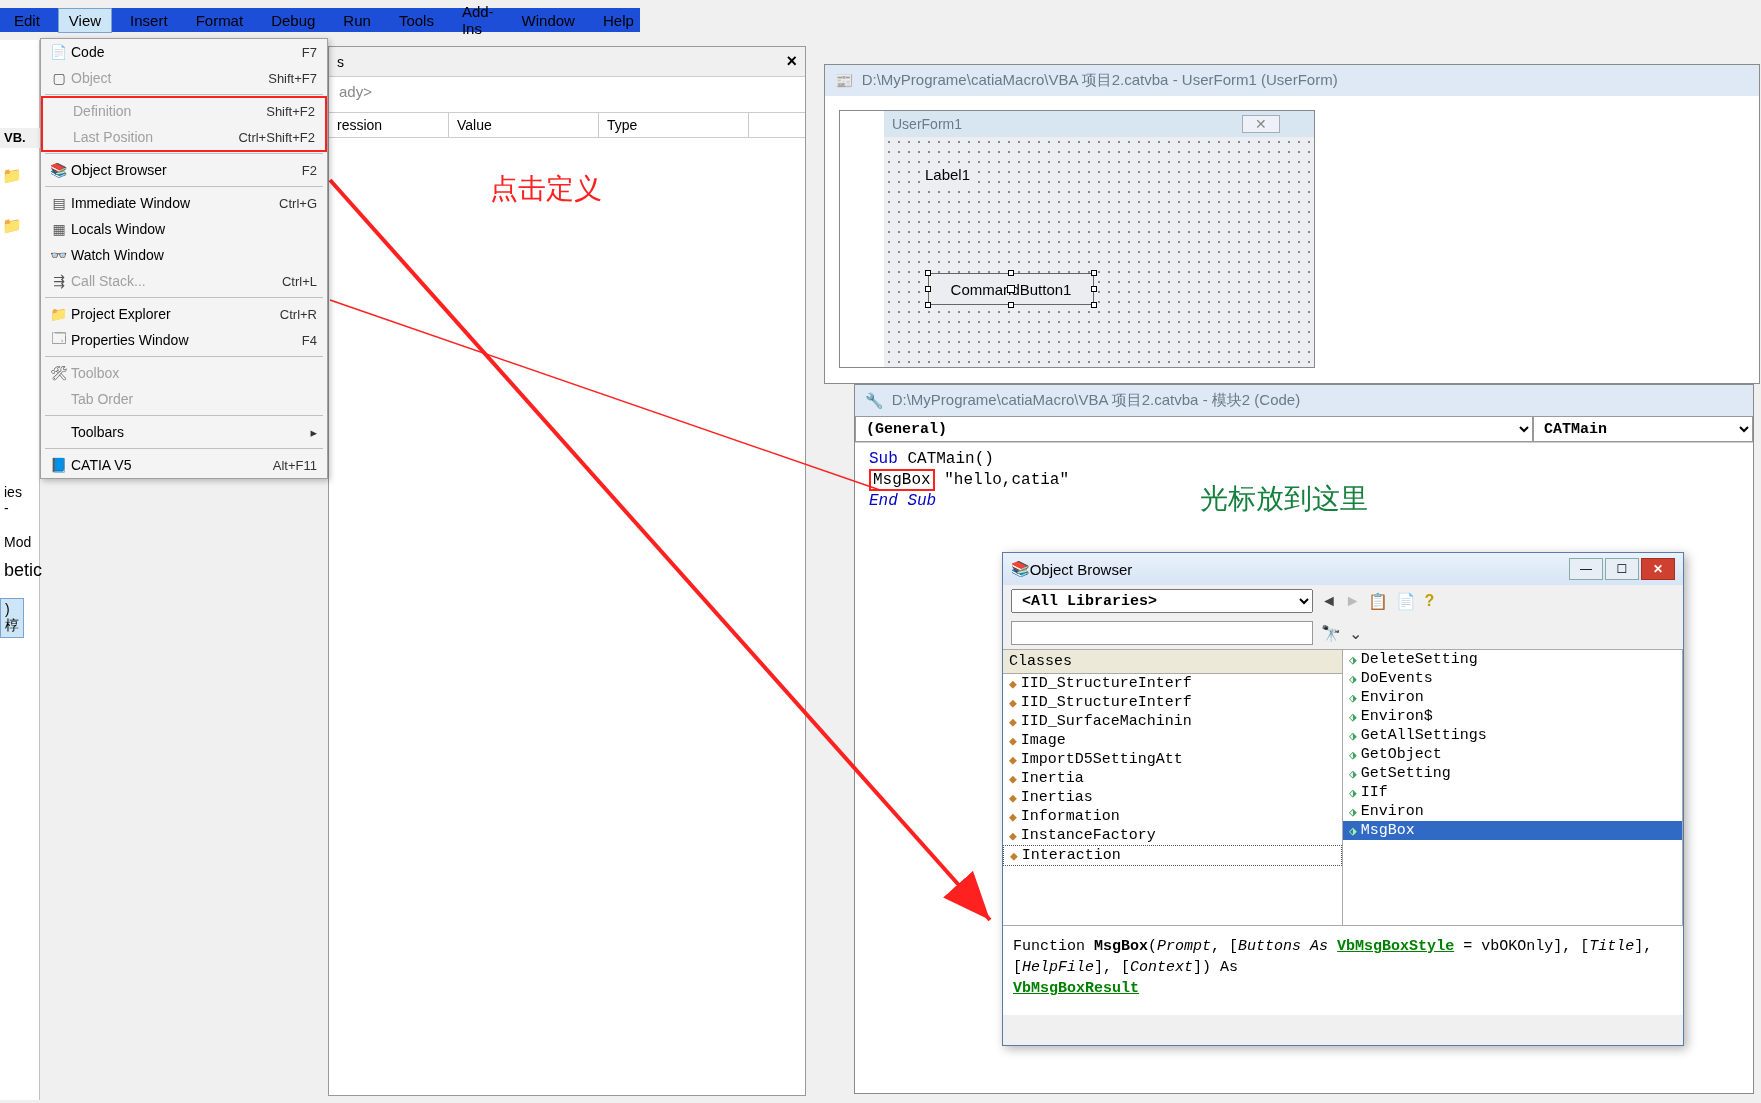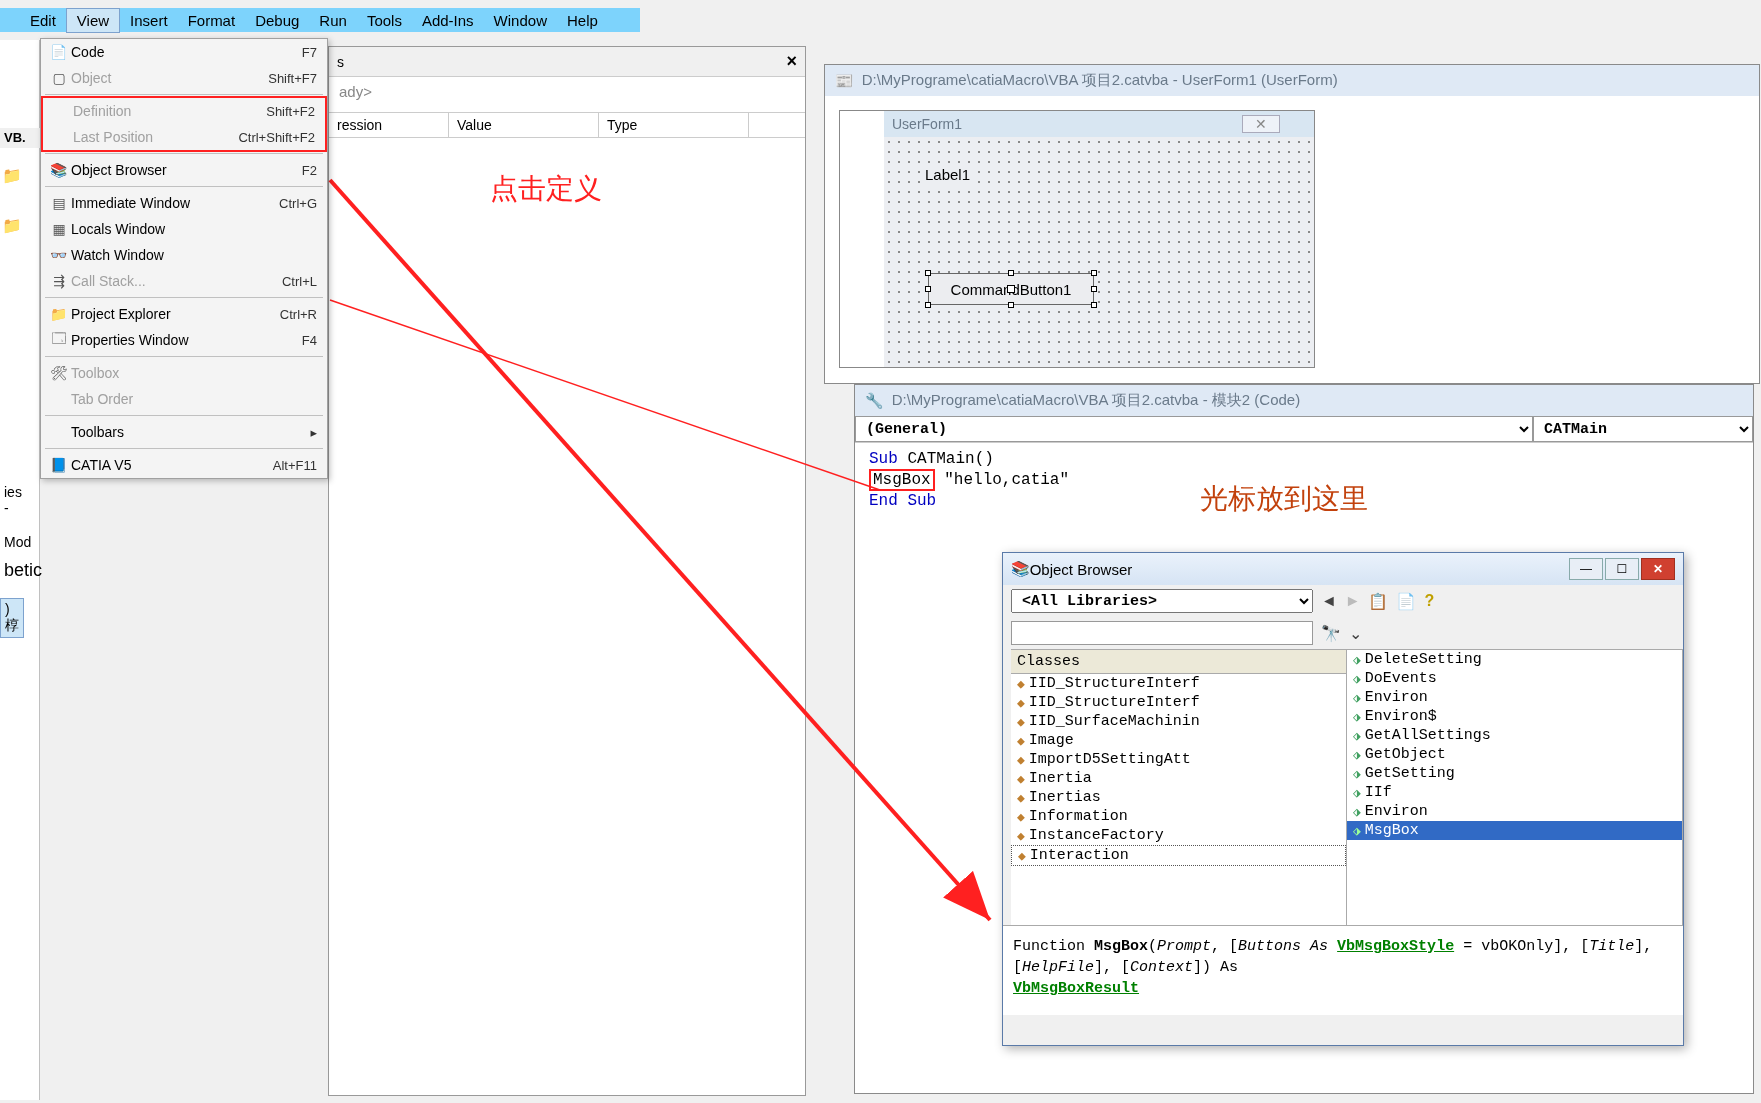--- a/index.html
+++ b/index.html
@@ -1,18 +1,18 @@
 <!DOCTYPE html>
 <html><head>
 <meta charset="utf-8">
 <style>
 * { box-sizing: border-box; margin: 0; padding: 0; }
 body { font-family: "Segoe UI", Tahoma, sans-serif; font-size: 12px; background: #f0f0f0; width: 1761px; height: 1103px; position: relative; overflow: hidden; }
 
-.menubar { position: absolute; top: 8px; left: 0; height: 24px; display: flex; align-items: center; padding: 0 20px; background: #7dd3fc; width: 640px; }
+.menubar { position: absolute; top: 8px; left: 0; height: 24px; display: flex; align-items: center; padding: 0 4px; background: #1d4ed8; width: 640px; gap: 8px; }
 .menubar div { padding: 3px 10px; cursor: default; font-size: 15px; }
 
 .vb { position: absolute; top: 40px; left: 0; font-size: 13px; padding: 3px 6px; background: #e8e8e8; border-bottom: 1px solid #ccc; width: 44px; }
 
 .dropdown { position: absolute; top: 38px; left: 40px; width: 288px; background: #f4f4f4; border: 1px solid #a0a0a0; box-shadow: 2px 2px 6px rgba(0,0,0,0.25); z-index: 50; }
 .dropdown .item { display: flex; align-items: center; height: 26px; padding: 0 10px 0 6px; font-size: 14px; }
 .dropdown .ico { width: 24px; height: 20px; display: flex; align-items: center; justify-content: center; font-size: 14px; color: #555; }
 .dropdown .lbl { flex: 1; }
 .dropdown .sc { color: #333; font-size: 13px; }
 .dropdown .disabled { color: #a0a0a0; }
@@ -31,21 +31,21 @@
 .sl4 { top: 598px; position: absolute; font-size: 14px; padding: 2px 4px; background: #cde6f7; border: 1px solid #7da2ce; }
 
 .watchpane { position: absolute; top: 46px; left: 328px; width: 478px; height: 1050px; background: #fff; border: 1px solid #999; }
 .watchpane .title { background: #f0f0f0; border-bottom: 1px solid #ccc; padding: 4px 8px; font-size: 14px; display: flex; justify-content: space-between; align-items: center; }
 .watchpane .closex { font-size: 18px; font-weight: bold; cursor: default; }
 .watchpane .content { padding: 6px 10px; color: #888; font-size: 15px; }
 .watchpane .hdr { display: flex; border-top: 1px solid #ccc; border-bottom: 1px solid #ccc; margin-top: 6px; }
 .watchpane .hdr div { padding: 4px 8px; font-size: 14px; border-right: 1px solid #ccc; }
 
 .annot1 { position: absolute; top: 170px; left: 490px; color: #ff2020; font-size: 28px; font-weight: 500; z-index: 60; }
-.annot2 { position: absolute; top: 480px; left: 1200px; color: #c2410c; font-size: 28px; font-weight: 500; z-index: 60; }
+.annot2 { position: absolute; top: 480px; left: 1200px; color: #15803d; font-size: 28px; font-weight: 500; z-index: 60; }
 
 .arrow-svg { position: absolute; top: 0; left: 0; width: 1761px; height: 1103px; pointer-events: none; z-index: 45; }
 
 .form-window { position: absolute; top: 64px; left: 824px; width: 936px; height: 320px; border: 1px solid #8a8a8a; background: #fff; }
 .form-window .titlebar { background: #dfe9f5; padding: 6px 10px; font-size: 15px; color: #6a7a8a; display: flex; align-items: center; gap: 8px; }
 .form-window .designer { padding: 14px; }
 .form-designer { width: 476px; border: 1px solid #888; padding-left: 44px; }
 .form-designer .caption { background: #d8e6f2; padding: 4px 8px; font-size: 14px; color: #6a7a8a; display: flex; align-items: center; gap: 280px; }
 .form-designer .winbtn { border: 1px solid #aab; color: #888; padding: 0 12px; font-size: 14px; background: #eef2f8; }
 .dotgrid { background-image: radial-gradient(circle, #888 1px, transparent 1px); background-size: 10px 10px; background-color: #eceef2; height: 230px; position: relative; }
@@ -53,34 +53,34 @@
 .cmdbtn { position: absolute; top: 136px; left: 44px; width: 166px; height: 32px; border: 1px solid #666; background: #ecedf0; font-size: 15px; display: flex; align-items: center; justify-content: center; }
 .cmdbtn::before, .cmdbtn::after { content:''; position:absolute; width:6px; height:6px; background:#fff; border:1px solid #000; }
 .handles span { position:absolute; width:6px; height:6px; background:#fff; border:1px solid #000; }
 
 .code-window { position: absolute; top: 384px; left: 854px; width: 900px; height: 710px; border: 1px solid #8a8a8a; background: #fff; z-index: 20; }
 .code-window .titlebar { background: #dfe9f5; padding: 6px 10px; font-size: 15px; color: #6a7a8a; display: flex; align-items: center; gap: 8px; }
 .code-comb { display: flex; border-bottom: 1px solid #ccc; }
 .code-comb select { flex: 1; font-family: "Courier New", monospace; font-size: 15px; font-weight: bold; padding: 2px 6px; border: 1px solid #999; background: #fff; height: 26px; }
 .code-window .code { font-family: "Courier New", monospace; font-size: 16px; padding: 6px 14px; line-height: 1.3; }
 .kw-sub { color: #0000c0; }
-.kw-end { color: #0000c0; }
+.kw-end { color: #0000c0; font-style: italic; }
 .msgboxhl { border: 2px solid #ff2020; padding: 0 2px; }
 
 .objbrowser { position: absolute; top: 552px; left: 1002px; width: 682px; height: 494px; border: 1px solid #5a7aa8; background: #f0f0f0; z-index: 30; box-shadow: 3px 3px 10px rgba(0,0,0,0.3); }
 .objbrowser .titlebar { background: linear-gradient(#eaf2fb,#d6e4f4); padding: 5px 8px; font-size: 15px; display: flex; align-items: center; }
 .objbrowser .titlebar .ttl { flex: 1; }
 .winctrl { display: flex; gap: 2px; }
 .winctrl div { width: 34px; height: 22px; border: 1px solid #8aa; background: #e8eef6; display: flex; align-items: center; justify-content: center; font-size: 12px; }
 .winctrl .closebtn { background: #d04030; color: #fff; border-color: #a03020; font-weight: bold; }
 .ob-toolbar { padding: 4px 8px; display: flex; align-items: center; gap: 8px; }
 .ob-toolbar select { font-family: "Courier New", monospace; font-size: 15px; font-weight: bold; padding: 2px 6px; width: 302px; height: 24px; }
 .ob-toolbar input { font-family: "Courier New", monospace; font-size: 15px; padding: 2px 6px; width: 302px; height: 24px; border: 1px solid #999; }
 .ob-toolbar .tbicon { font-size: 16px; color: #444; cursor: default; }
-.ob-panes { display: flex; border-top: 1px solid #aaa; height: 276px; margin-left: 8px; }
+.ob-panes { display: flex; border-top: 1px solid #aaa; height: 276px; }
 .ob-col { flex: 1; border-right: 1px solid #aaa; background: #fff; overflow: hidden; }
 .ob-col .hdr { background: #ece9d8; border-bottom: 1px solid #aaa; padding: 3px 6px; font-family: "Courier New", monospace; font-size: 15px; }
 .ob-list { font-family: "Courier New", monospace; font-size: 15px; }
 .ob-list div { padding: 1px 6px; display: flex; align-items: center; gap: 4px; white-space: nowrap; overflow: hidden; }
 .ob-list .sel { border: 1px dotted #555; }
 .ob-list .selblue { background: #316ac5; color: #fff; }
 .cls-ico { color: #c08030; font-size: 13px; }
 .mem-ico { color: #40a060; font-size: 13px; }
 .ob-detail { border-top: 1px solid #aaa; background: #fff; padding: 10px 10px; font-family: "Courier New", monospace; font-size: 15px; line-height: 1.4; height: 90px; overflow: hidden; }
 .ob-detail b { font-weight: bold; }

